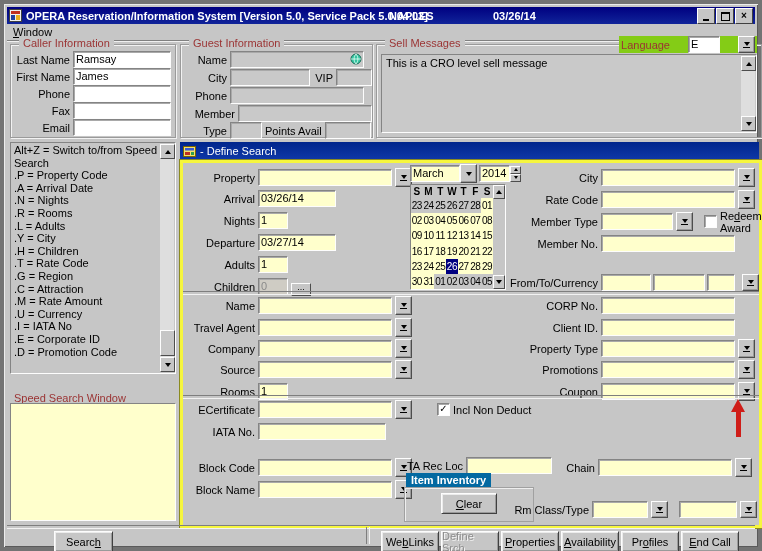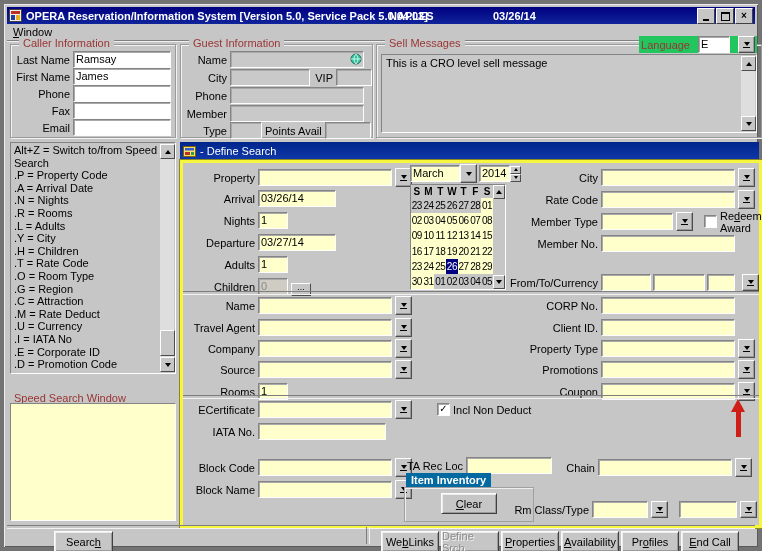--- a/index.html
+++ b/index.html
@@ -53,22 +53,22 @@
     font-size:10px;line-height:10px;text-align:center;font-weight:bold;flex:none;}
   .btn{background:#c6c6c6;border:1px solid;border-color:#fdfdfd #404040 #404040 #fdfdfd;
     box-shadow:inset 1px 1px 0 #ececec, inset -1px -1px 0 #9a9a9a;
     display:inline-flex;align-items:center;justify-content:center;height:19px;}
   .btn.disabled{color:#8d8d8d;text-shadow:1px 1px 0 #f4f4f4;}
   u{text-underline-offset:1px;}
   
   .ci-row{position:absolute;display:flex;align-items:center;gap:3px;height:15px;}
   .ci-lbl{text-align:right;flex:none;}
   
-  .sell-lang{position:absolute;top:-9px;right:4px;background:#22c55e;
-    display:flex;align-items:center;gap:8px;padding:0 2px;}
+  .sell-lang{position:absolute;top:-9px;right:4px;background:#84cc16;
+    display:flex;align-items:center;gap:18px;padding:0 2px;}
   .sell-text{position:absolute;left:4px;top:9px;right:4px;bottom:4px;background:#c9c9c9;
     border:1px solid;border-color:#848484 #fdfdfd #fdfdfd #848484;padding:2px 18px 2px 4px;}
   .vscroll{position:absolute;top:1px;bottom:1px;right:1px;width:14px;background:#dedede;}
   .sbtn{position:absolute;left:0;width:13px;height:13px;background:#c6c6c6;border:1px solid;
     border-color:#fdfdfd #4d4d4d #4d4d4d #fdfdfd;display:flex;align-items:center;justify-content:center;}
   .tri-up{width:0;height:0;border-left:3px solid transparent;border-right:3px solid transparent;
     border-bottom:4px solid #000;}
   .tri-dn{width:0;height:0;border-left:3px solid transparent;border-right:3px solid transparent;
     border-top:4px solid #000;}
   .thumb{position:absolute;left:0;width:13px;background:#c6c6c6;border:1px solid;
@@ -202,21 +202,21 @@
       <span class="ci-lbl" style="width:44px;">City</span>
       <span class="fld gray" style="width:74px;"></span>
       <span class="ci-lbl" style="width:20px;">VIP</span>
       <span class="fld gray" style="width:30px;"></span>
     </div>
     <div class="ci-row" style="left:2px;top:43px;">
       <span class="ci-lbl" style="width:44px;">Phone</span>
       <span class="fld gray" style="width:128px;"></span>
     </div>
     <div class="ci-row" style="left:2px;top:61px;">
-      <span class="ci-lbl" style="width:44px;">Member</span>
+      <span class="ci-lbl" style="width:44px;margin-left:8px;">Member</span>
       <span class="fld gray" style="width:128px;"></span>
     </div>
     <div class="ci-row" style="left:2px;top:78px;">
       <span class="ci-lbl" style="width:44px;">Type</span>
       <span class="fld gray" style="width:26px;"></span>
       <span class="ci-lbl">Points Avail</span>
       <span class="fld gray" style="width:40px;"></span>
     </div>
   </div>
 
@@ -248,24 +248,23 @@
     <div class="list-inner">
         <div class="help-item">Alt+Z = Switch to/from Speed Search</div>
         <div class="help-item">.P = Property Code</div>
         <div class="help-item">.A = Arrival Date</div>
         <div class="help-item">.N = Nights</div>
         <div class="help-item">.R = Rooms</div>
         <div class="help-item">.L = Adults</div>
         <div class="help-item">.Y = City</div>
         <div class="help-item">.H = Children</div>
         <div class="help-item">.T = Rate Code</div>
-        <div class="help-item">.O = Room Type</div>
         <div class="help-item">.G = Region</div>
         <div class="help-item">.C = Attraction</div>
-        <div class="help-item">.M = Rate Deduct</div>
+        <div class="help-item">.M = Rate Amount</div>
         <div class="help-item">.U = Currency</div>
         <div class="help-item">.I = IATA No</div>
         <div class="help-item">.E = Corporate ID</div>
         <div class="help-item">.D = Promotion Code</div>
       </div>
     <span class="vscroll">
       <span class="sbtn" style="top:0;">
           <span class="tri-up"></span>
         </span>
       <span class="thumb" style="bottom:16px;height:24px;"></span>

